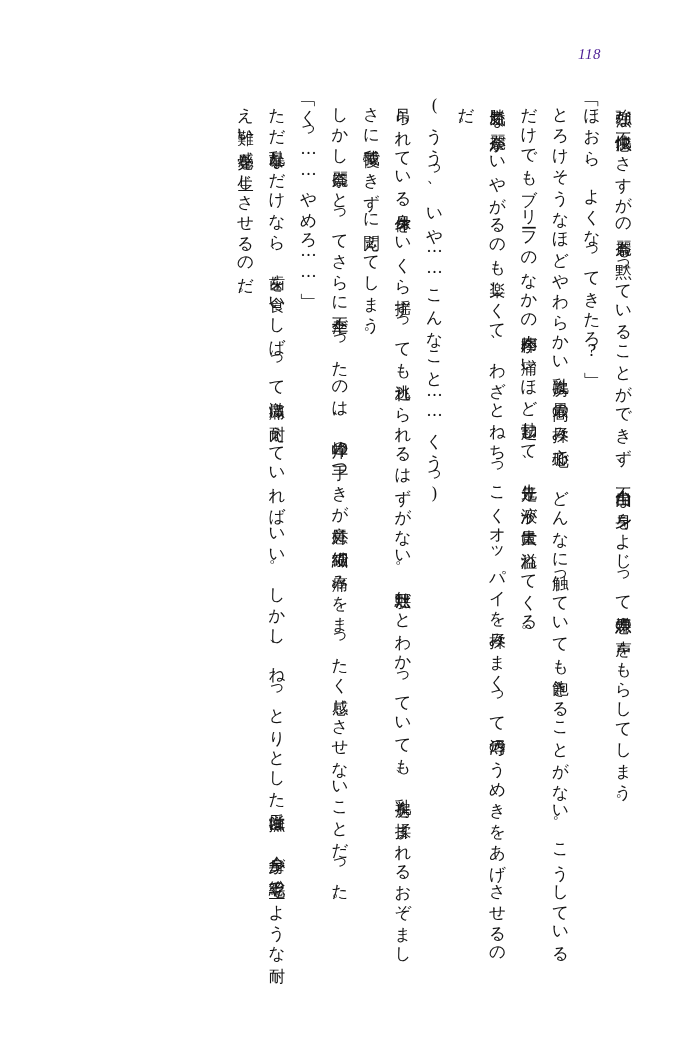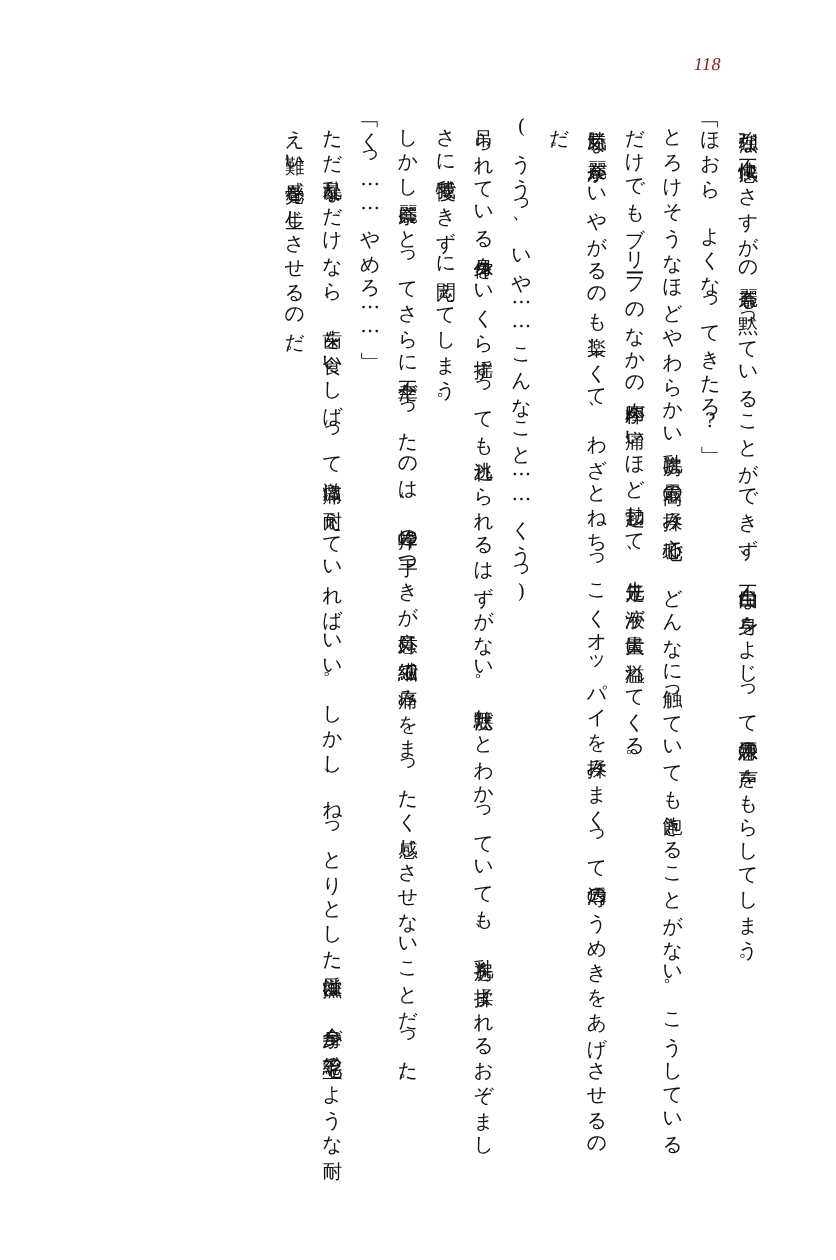--- a/index.html
+++ b/index.html
@@ -19,21 +19,21 @@
     overflow: hidden;
     box-sizing: border-box;
   }
   .page-number {
     position: absolute;
     top: 46px;
     right: 96px;
     font-family: "Liberation Serif", "DejaVu Serif", serif;
     font-size: 15px;
     font-style: italic;
-    color: #7f1d1d;
+    color: #4c1d95;
     letter-spacing: 0.5px;
   }
   .body-text {
     position: absolute;
     top: 96px;
     right: 58px;
     left: 58px;
     height: 860px;
     writing-mode: vertical-rl;
     text-orientation: upright;

